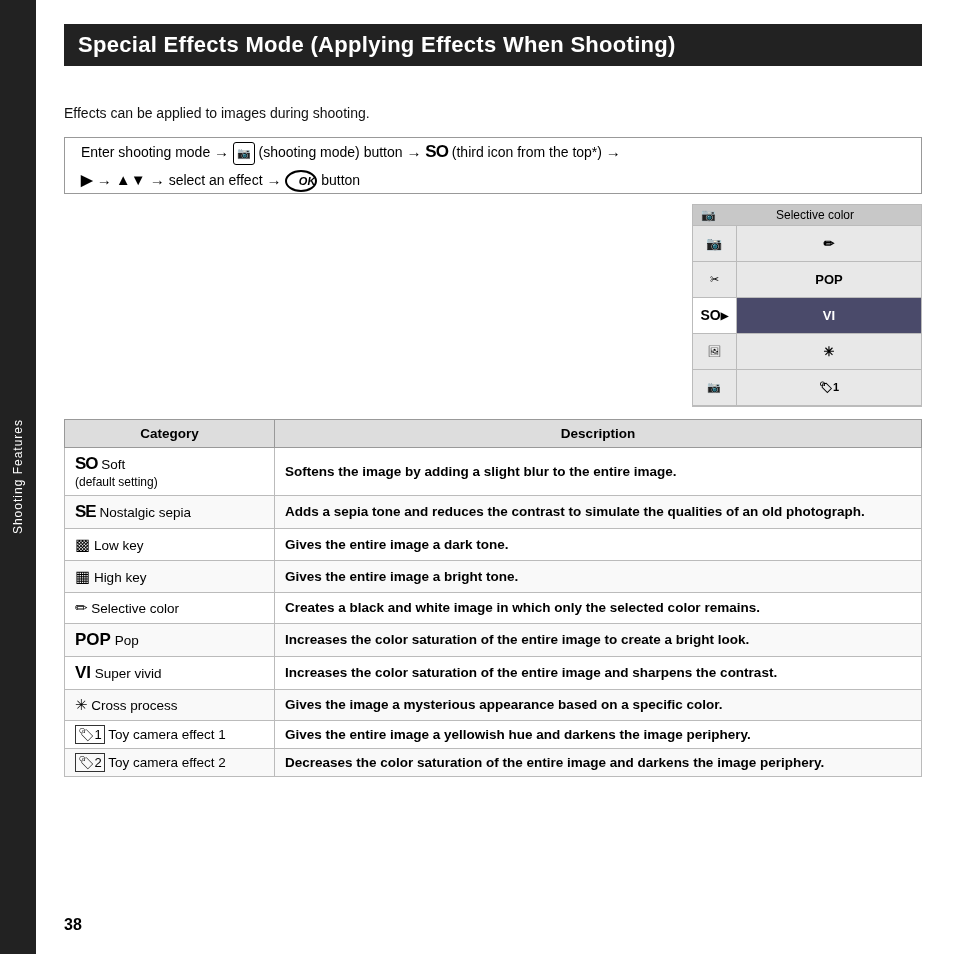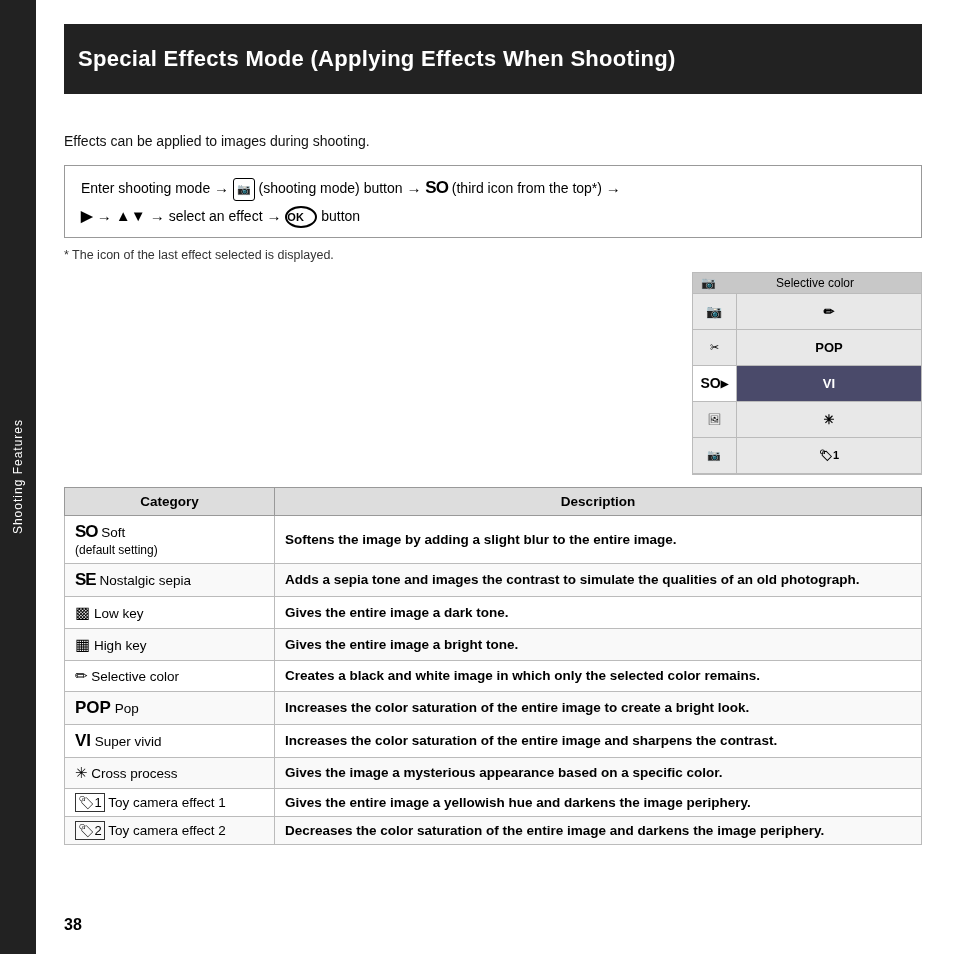--- a/index.html
+++ b/index.html
@@ -43,35 +43,35 @@
       padding: 24px 32px 20px 28px;
       display: flex;
       flex-direction: column;
     }
 
     .page-title {
       background: #222;
       color: #fff;
       font-size: 22px;
       font-weight: bold;
-      padding: 22px 14px;
+      padding: 8px 14px;
       margin-bottom: 14px;
       letter-spacing: 0.3px;
     }
 
     .subtitle {
       font-size: 14px;
       margin-bottom: 16px;
       color: #111;
       margin-top: 25px;
     }
 
     .instruction-box {
       border: 1.5px solid #999;
-      padding: 8px 16px;
+      padding: 0 16px;
       margin-bottom: 10px;
       font-size: 14px;
       line-height: 1.7;
     }
 
     .instruction-box .arrow {
       font-weight: bold;
       font-size: 15px;
     }
 
@@ -81,25 +81,26 @@
       font-family: Arial, sans-serif;
       letter-spacing: -1px;
     }
 
     .ok-circle {
       display: inline-block;
       border: 2px solid #000;
       border-radius: 50%;
       width: 32px;
       height: 22px;
-      text-align: left;
+      text-align: right;
       line-height: 18px;
       font-size: 11px;
       font-weight: bold;
       vertical-align: middle;
+      font-style: italic;
     }
 
     .footnote {
       font-size: 12.5px;
       margin-bottom: 10px;
       color: #333;
     }
 
     .content-area {
       display: flex;
@@ -248,21 +249,20 @@
         <span>
           <span class="arrow">▶ → ▲▼ →</span>
           <span> select an effect</span>
           <span class="arrow">→</span>
           <span class="ok-circle">OK</span>
           button
         </span>
       </div>
     </div>
 
-    <p class="footnote">*  The icon of the last effect selected is displayed.</p>
 
     <div class="content-area">
       <div class="spacer"></div>
 
       <div class="camera-panel">
         <div class="camera-panel-header">
           <span>📷</span>
           <span>Selective color</span>
         </div>
         <div class="camera-panel-body">
@@ -291,21 +291,21 @@
           <th>Description</th>
         </tr>
       </thead>
       <tbody id="effects-tbody">
       <tr>
             <td><span style="font-weight:bold;font-size:17px;font-family:Arial;letter-spacing:-1px;">SO</span> Soft<br><span style="font-size:12px;font-weight:normal;">(default setting)</span></td>
             <td>Softens the image by adding a slight blur to the entire image.</td>
           </tr>
           <tr>
             <td><span style="font-weight:bold;font-size:17px;font-family:Arial;letter-spacing:-1px;">SE</span> Nostalgic sepia</td>
-            <td>Adds a sepia tone and images the contrast to simulate the qualities of an old photograph.</td>
+            <td>Adds a sepia tone and reduces the contrast to simulate the qualities of an old photograph.</td>
           </tr>
           <tr>
             <td><span style="font-size:16px;">▩</span> Low key</td>
             <td>Gives the entire image a dark tone.</td>
           </tr>
           <tr>
             <td><span style="font-size:16px;">▦</span> High key</td>
             <td>Gives the entire image a bright tone.</td>
           </tr>
           <tr>

